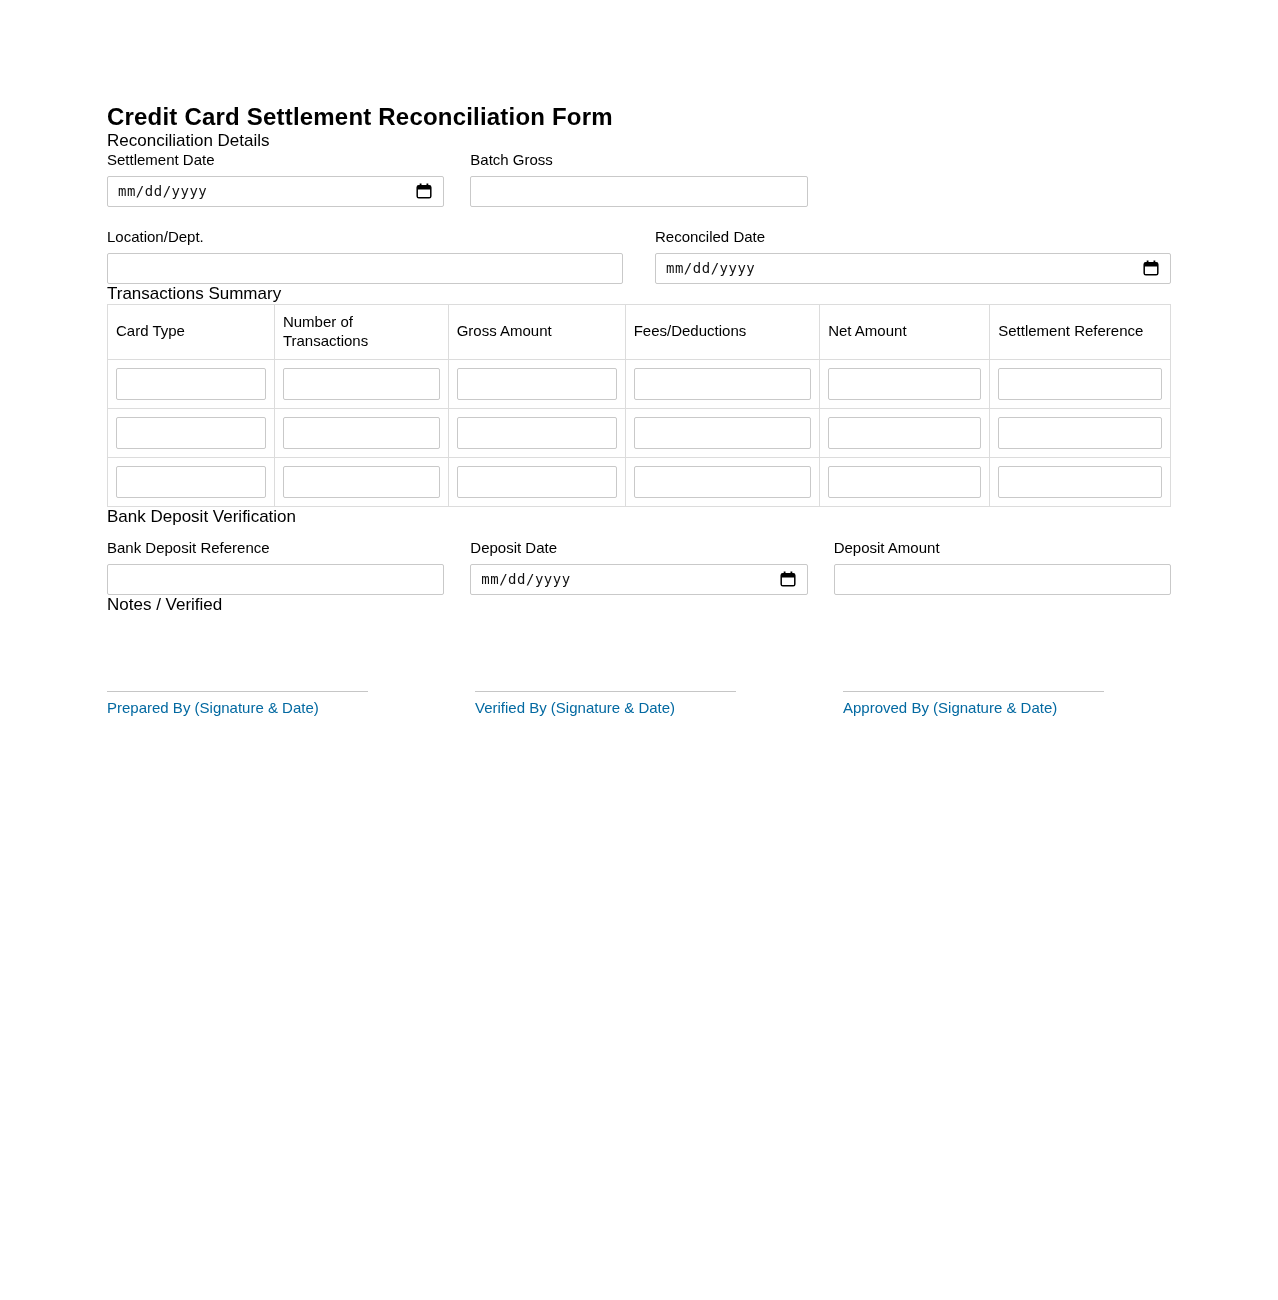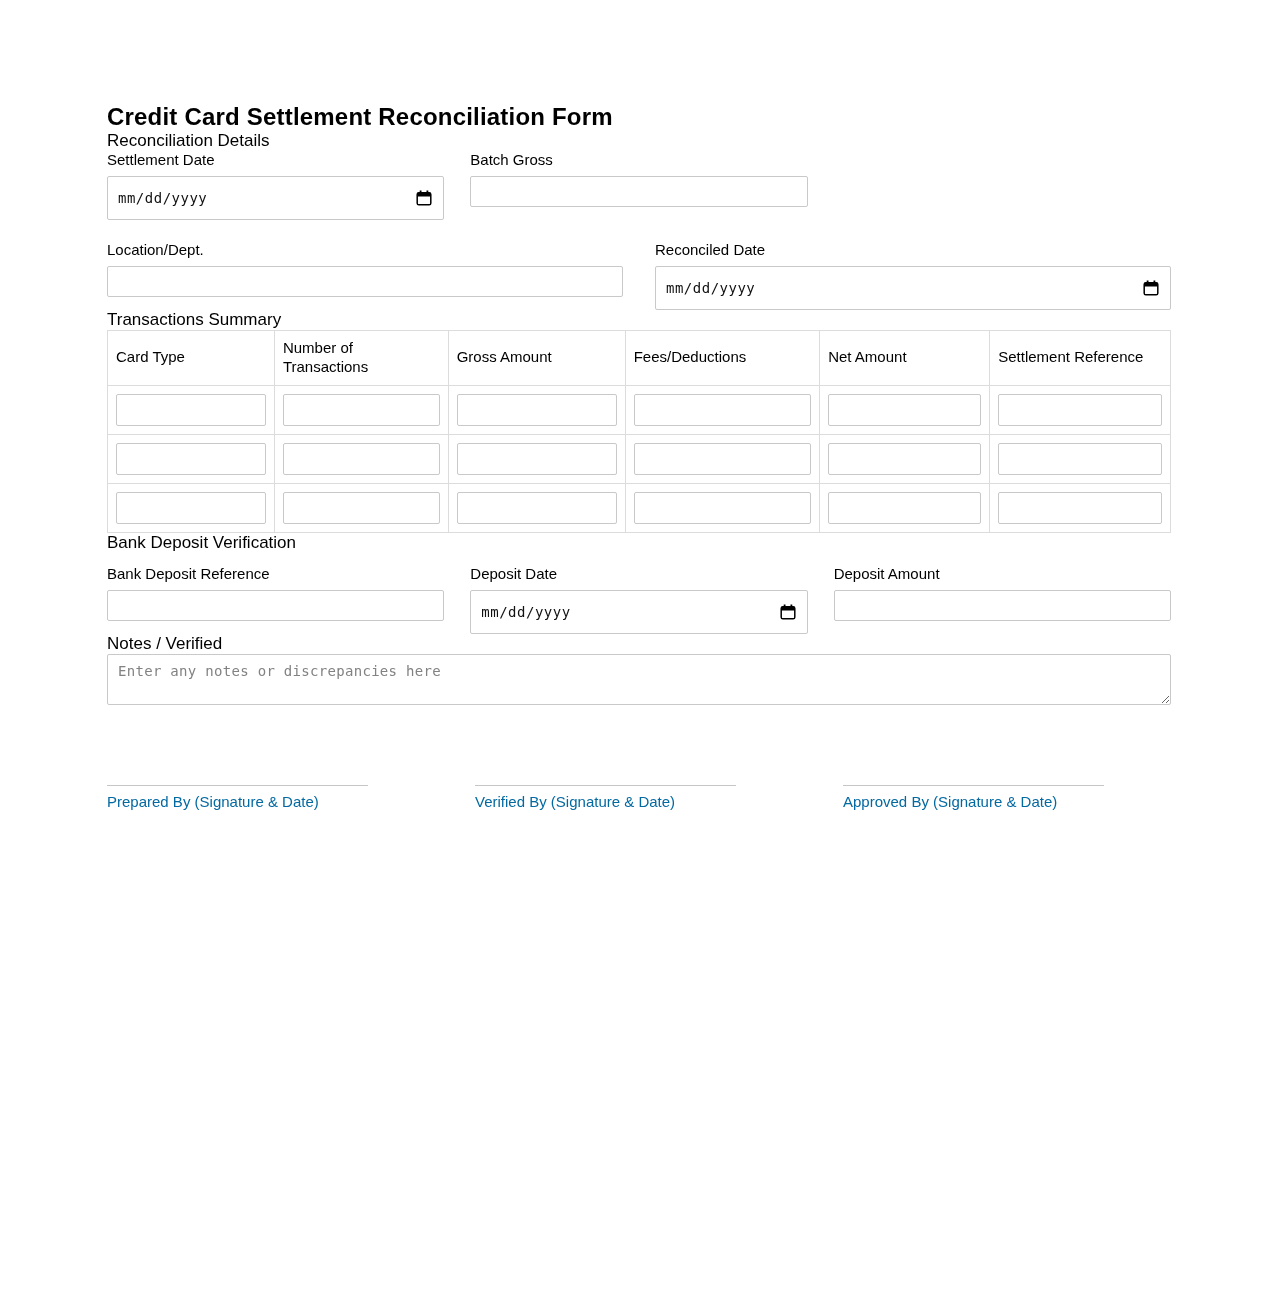--- a/index.html
+++ b/index.html
@@ -58,21 +58,21 @@
     border-radius: 2px;
     background: #fff;
     padding: 0 8px;
     font-family: "Liberation Sans", sans-serif;
     font-size: 15px;
     color: #000;
     outline: none;
   }
   .date-input {
     width: 100%;
-    height: 44px;
+    height: 31px;
     border: 1px solid #c9c9c9;
     border-radius: 2px;
     background: #fff;
     padding: 0 10px;
     display: flex;
     align-items: center;
     justify-content: space-between;
     cursor: default;
   }
   .date-text {
@@ -288,21 +288,20 @@
       </div>
       <div class="field">
         <label>Deposit Amount</label>
         <input class="text-input" type="text" value="" style="">
       </div>
     </div>
   </section>
 
   <section>
     <h2 class="section-heading h-notes">Notes / Verified</h2>
-    <textarea class="notes-area" placeholder="Enter any notes or discrepancies here" style=""></textarea>
   </section>
 
   <div class="signatures">
     <div class="sig-block">
       <div class="sig-line"></div>
       <div class="sig-label">Prepared By (Signature &amp; Date)</div>
     </div>
     <div class="sig-block">
       <div class="sig-line"></div>
       <div class="sig-label">Verified By (Signature &amp; Date)</div>

